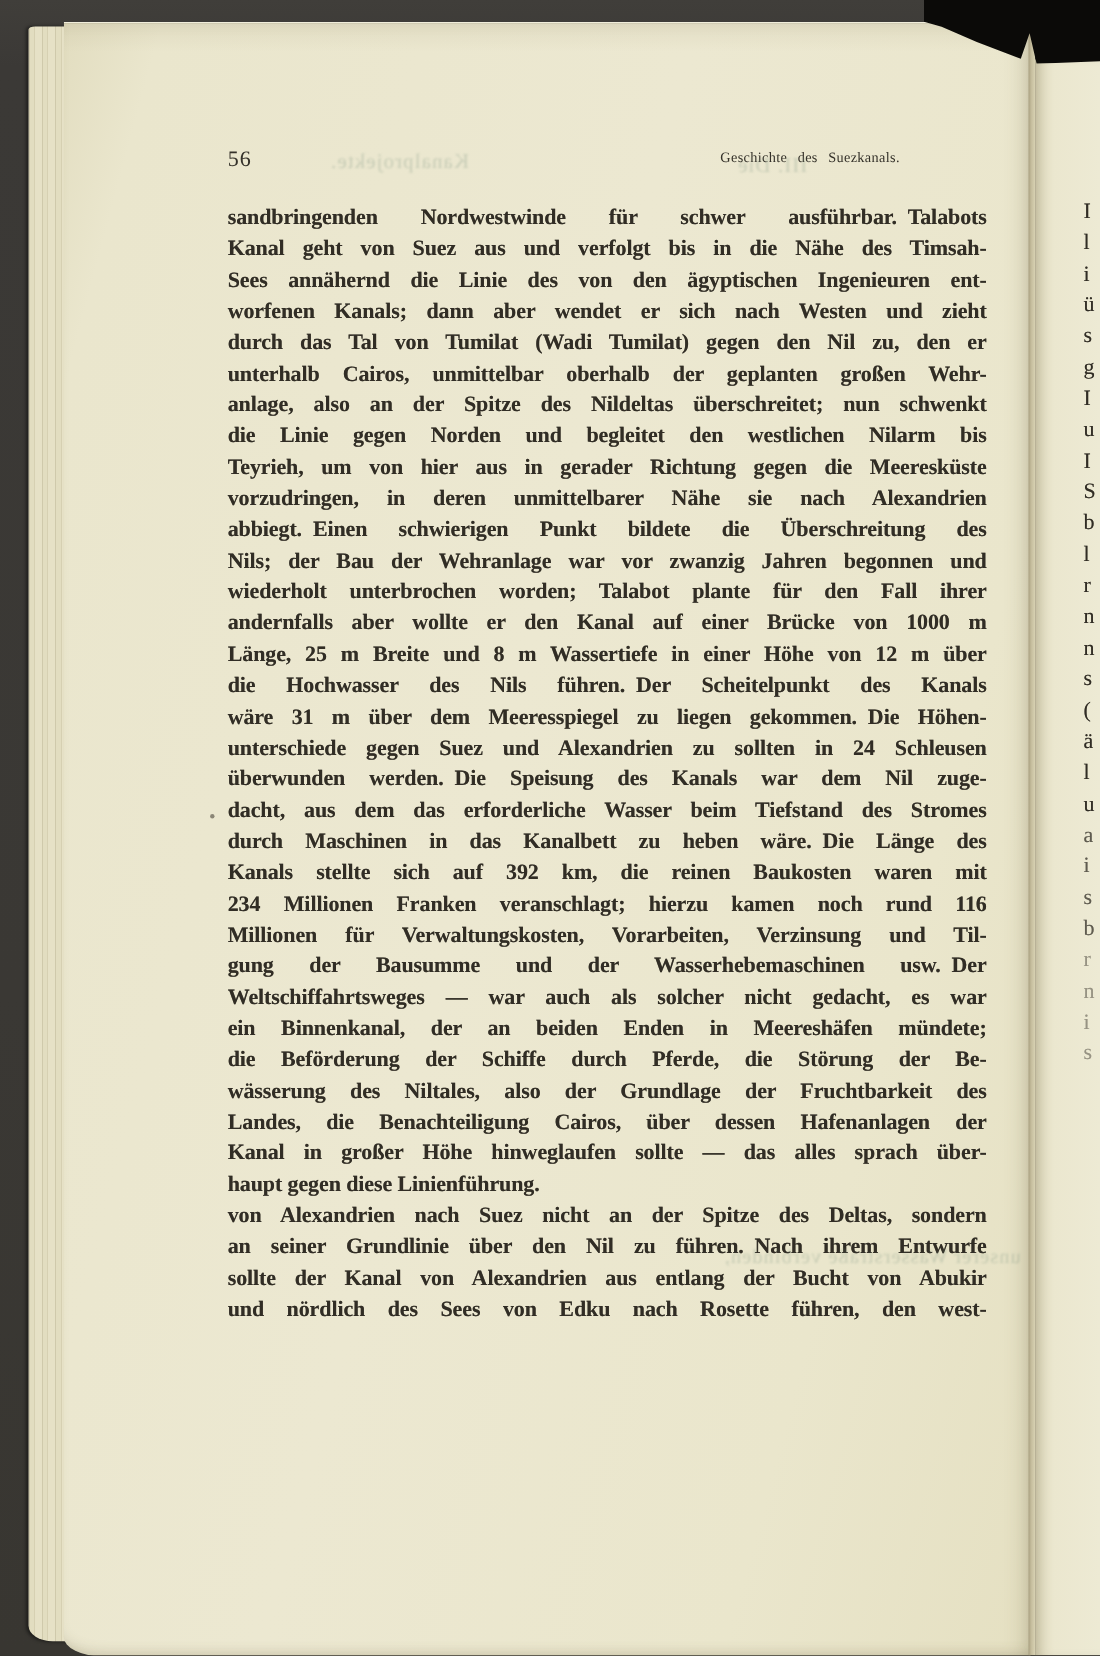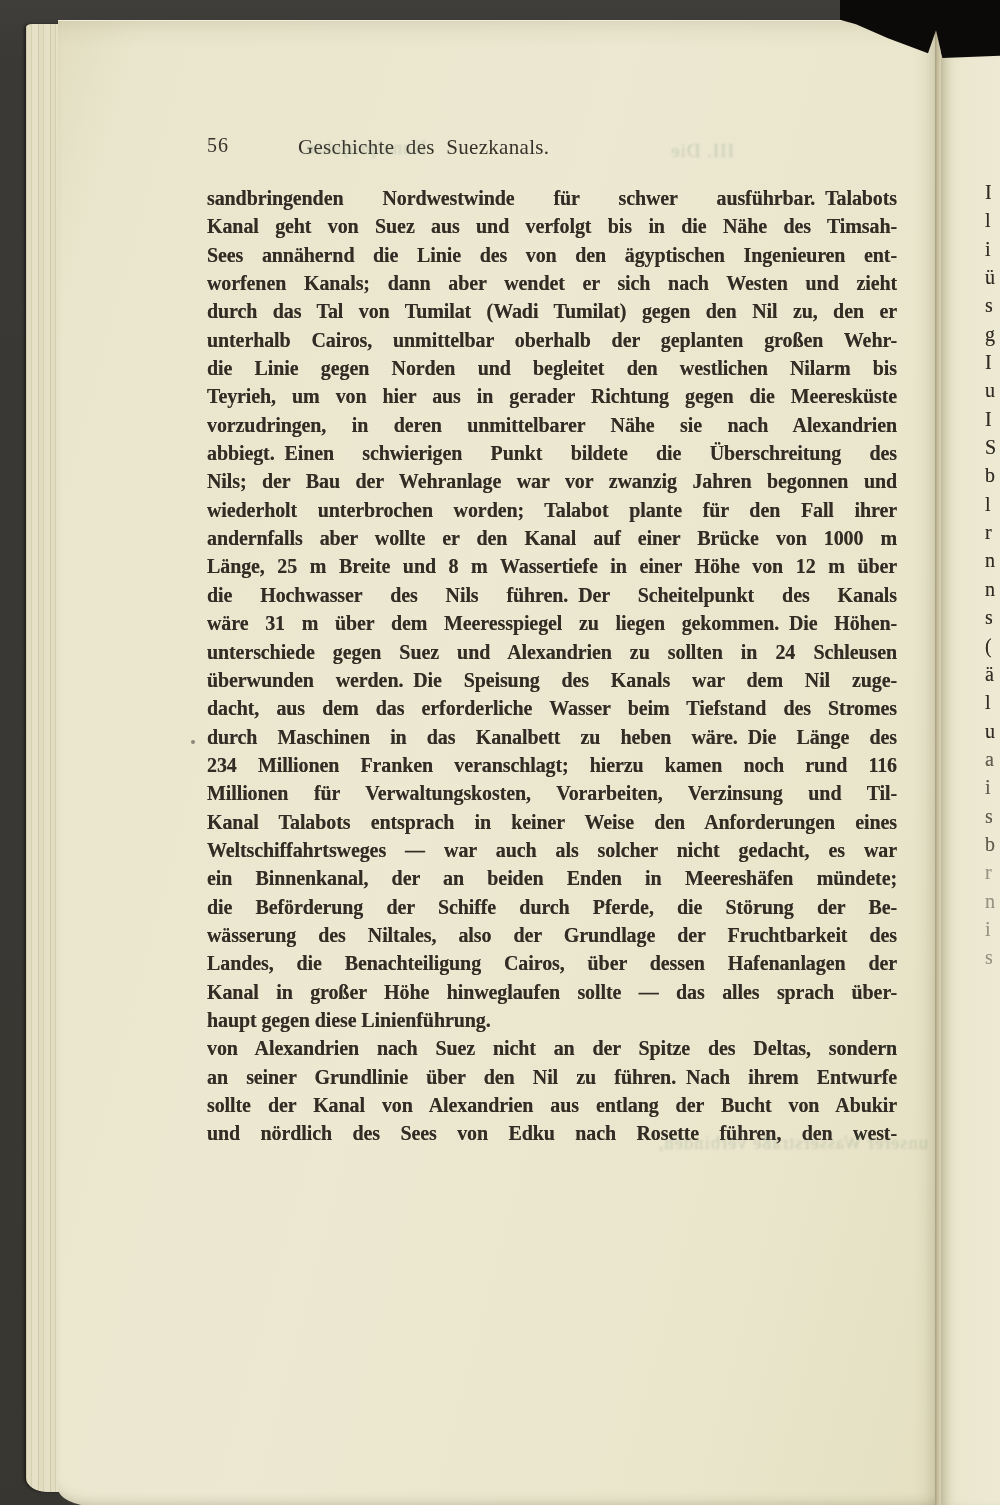--- a/index.html
+++ b/index.html
@@ -23,22 +23,22 @@
       linear-gradient(180deg,rgba(190,182,150,.22) 0,rgba(190,182,150,0) 26px),
       linear-gradient(105deg,#e2ddc0 0%,#eae6cd 7%,#ece8d1 45%,#eae6cc 78%,#e5e0c2 100%);
     border-top:1px solid #f1eedb;
     border-bottom-left-radius:36px 18px;
     box-shadow:inset -14px 0 20px -12px rgba(95,85,52,.35),
                inset 0 -10px 14px -10px rgba(95,85,52,.30);
   }
   .running-header{position:absolute;left:0;top:113px;width:100%;height:26px;color:#35322a;}
   .page-number{position:absolute;left:149px;top:0;font-size:20px;letter-spacing:1px;}
   .header-title{
-    position:absolute;left:240px;top:1px;width:520px;text-align:left;
-    font-size:21px;word-spacing:6px;letter-spacing:.3px;
+    position:absolute;left:240px;top:1px;width:520px;text-align:right;
+    font-size:13px;word-spacing:6px;letter-spacing:.3px;
   }
   .textblock{position:absolute;left:149px;top:163px;width:690px;color:#312d25;}
   .line{
     font-size:20px;line-height:28.35px;height:28.35px;
     letter-spacing:-.1px;
     text-align:justify;text-align-last:justify;
     text-shadow:0 0 .4px rgba(49,45,37,.55);
     overflow:visible;white-space:nowrap;white-space:normal;font-weight:bold;
   }
   .line.no-just{text-align:left;text-align-last:left;}
@@ -95,37 +95,39 @@
     <div class="ghost g-header-left">Kanalprojekte.</div>
     <div class="ghost g-header-right">III. Die</div>
 
     <div class="textblock" id="textblock">
         <div class="line">sandbringenden Nordwestwinde für schwer ausführbar. Talabots</div>
         <div class="line">Kanal geht von Suez aus und verfolgt bis in die Nähe des Timsah-</div>
         <div class="line">Sees annähernd die Linie des von den ägyptischen Ingenieuren ent-</div>
         <div class="line">worfenen Kanals; dann aber wendet er sich nach Westen und zieht</div>
         <div class="line">durch das Tal von Tumilat (Wadi Tumilat) gegen den Nil zu, den er</div>
         <div class="line">unterhalb Cairos, unmittelbar oberhalb der geplanten großen Wehr-</div>
+        <div class="line">anlage, also an der Spitze des Nildeltas überschreitet; nun schwenkt</div>
         <div class="line">die Linie gegen Norden und begleitet den westlichen Nilarm bis</div>
         <div class="line">Teyrieh, um von hier aus in gerader Richtung gegen die Meeresküste</div>
         <div class="line">vorzudringen, in deren unmittelbarer Nähe sie nach Alexandrien</div>
         <div class="line">abbiegt. Einen schwierigen Punkt bildete die Überschreitung des</div>
         <div class="line">Nils; der Bau der Wehranlage war vor zwanzig Jahren begonnen und</div>
         <div class="line">wiederholt unterbrochen worden; Talabot plante für den Fall ihrer</div>
         <div class="line">andernfalls aber wollte er den Kanal auf einer Brücke von 1000 m</div>
         <div class="line">Länge, 25 m Breite und 8 m Wassertiefe in einer Höhe von 12 m über</div>
         <div class="line">die Hochwasser des Nils führen. Der Scheitelpunkt des Kanals</div>
         <div class="line">wäre 31 m über dem Meeresspiegel zu liegen gekommen. Die Höhen-</div>
         <div class="line">unterschiede gegen Suez und Alexandrien zu sollten in 24 Schleusen</div>
         <div class="line">überwunden werden. Die Speisung des Kanals war dem Nil zuge-</div>
         <div class="line">dacht, aus dem das erforderliche Wasser beim Tiefstand des Stromes</div>
         <div class="line">durch Maschinen in das Kanalbett zu heben wäre. Die Länge des</div>
+        <div class="line">Kanals stellte sich auf 392 km, die reinen Baukosten waren mit</div>
         <div class="line">234 Millionen Franken veranschlagt; hierzu kamen noch rund 116</div>
         <div class="line">Millionen für Verwaltungskosten, Vorarbeiten, Verzinsung und Til-</div>
-        <div class="line">Kanal Talabots entsprach in keiner Weise den Anforderungen eines</div>
+        <div class="line">gung der Bausumme und der Wasserhebemaschinen usw. Der</div>
         <div class="line">Weltschiffahrtsweges — war auch als solcher nicht gedacht, es war</div>
         <div class="line">ein Binnenkanal, der an beiden Enden in Meereshäfen mündete;</div>
         <div class="line">die Beförderung der Schiffe durch Pferde, die Störung der Be-</div>
         <div class="line">wässerung des Niltales, also der Grundlage der Fruchtbarkeit des</div>
         <div class="line">Landes, die Benachteiligung Cairos, über dessen Hafenanlagen der</div>
         <div class="line">Kanal in großer Höhe hinweglaufen sollte — das alles sprach über-</div>
         <div class="line no-just">haupt gegen diese Linienführung.</div>
         <div class="line">von Alexandrien nach Suez nicht an der Spitze des Deltas, sondern</div>
         <div class="line">an seiner Grundlinie über den Nil zu führen. Nach ihrem Entwurfe</div>
         <div class="line">sollte der Kanal von Alexandrien aus entlang der Bucht von Abukir</div>

